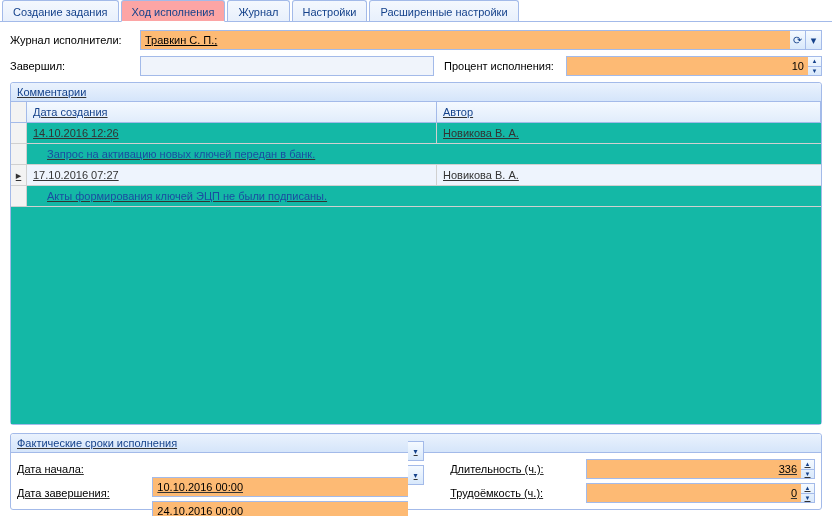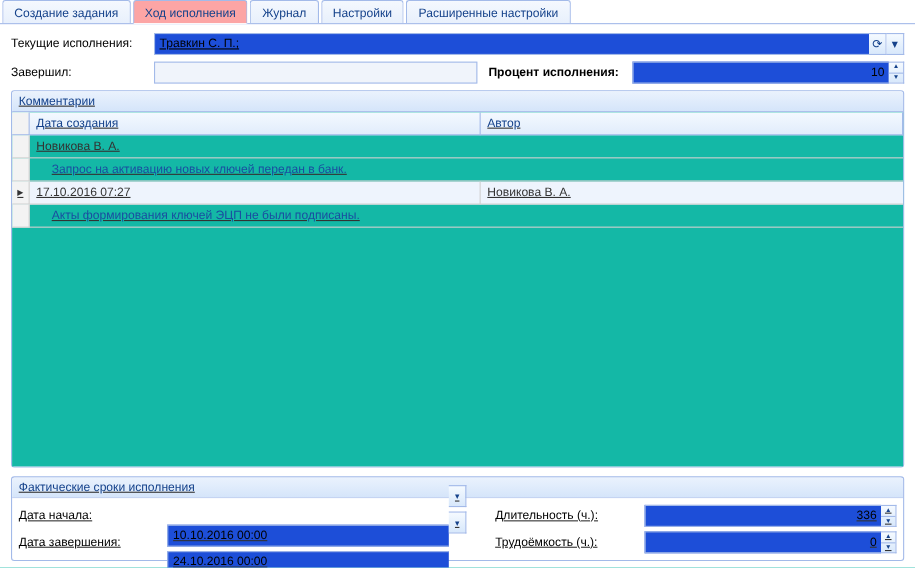--- a/index.html
+++ b/index.html
@@ -46,21 +46,21 @@
     align-items: center;
     margin-bottom: 6px;
   }
   .lbl {
     color: #000;
     margin-right: 6px;
   }
   .lbl1 { width: 124px; }
   .inp {
     border: 1px solid #a3bae9;
-    background: #1d4ed8;
+    background: #fdba74;
     height: 20px;
     line-height: 18px;
     padding: 0 4px;
     color: #000;
   }
   .inp-sel { text-decoration: underline; }
   .spinbtns {
     display: flex;
     flex-direction: column;
     border: 1px solid #a3bae9;
@@ -168,56 +168,57 @@
   <div class="tab">Создание задания</div>
   <div class="tab active">Ход исполнения</div>
   <div class="tab">Журнал</div>
   <div class="tab">Настройки</div>
   <div class="tab">Расширенные настройки</div>
 </div>
 
 <div class="content">
 
   <div class="row">
-    <div class="lbl lbl1">Текущие исполнения:</div>
+    <div class="lbl lbl1">Журнал исполнители:</div>
     <div class="exec-input-wrap">
       <div class="inp inp-sel">Травкин С. П.;</div>
       <div class="iconbtn">
         <span>⟳</span>
       </div>
       <div class="iconbtn">
         <span>▾</span>
       </div>
     </div>
   </div>
 
   <div class="row">
     <div class="lbl lbl1">Завершил:</div>
     <div class="inp disabled-inp" style="width:294px;"></div>
-    <div class="lbl" style="margin-left:10px;font-weight:bold;">Процент исполнения:</div>
+    <div class="lbl" style="margin-left:10px;">Процент исполнения:</div>
     <div style="flex:1;display:flex;margin-left:6px;">
       <div class="inp" style="flex:1;text-align:right;border-right:none;">10</div>
       <div class="spinbtns">
         <div class="spin">▲</div>
         <div class="spin sep">▼</div>
       </div>
     </div>
   </div>
 
   <div class="panel">
     <div class="panel-hd">Комментарии</div>
     <div class="grid">
       <div class="gridrow gh">
         <div class="gcell rowhdr"></div>
         <div class="gcell col-date">Дата создания</div>
         <div class="gcell col-auth">Автор</div>
       </div>
       <div class="gridbody" id="gridbody">
           <div class="gridrow">
             <div class="gcell rowhdr"></div>
+            <div class="gcell col-date">14.10.2016 12:26</div>
             <div class="gcell col-auth">Новикова В. А.</div>
           </div>
           <div class="gridrow">
             <div class="gcell rowhdr"></div>
             <div class="gcell comment-text" style="flex:1;border-right:none;">Запрос на активацию новых ключей передан в банк.</div>
           </div>
           <div class="gridrow sel">
             <div class="gcell rowhdr">▸</div>
             <div class="gcell col-date">17.10.2016 07:27</div>
             <div class="gcell col-auth">Новикова В. А.</div>

